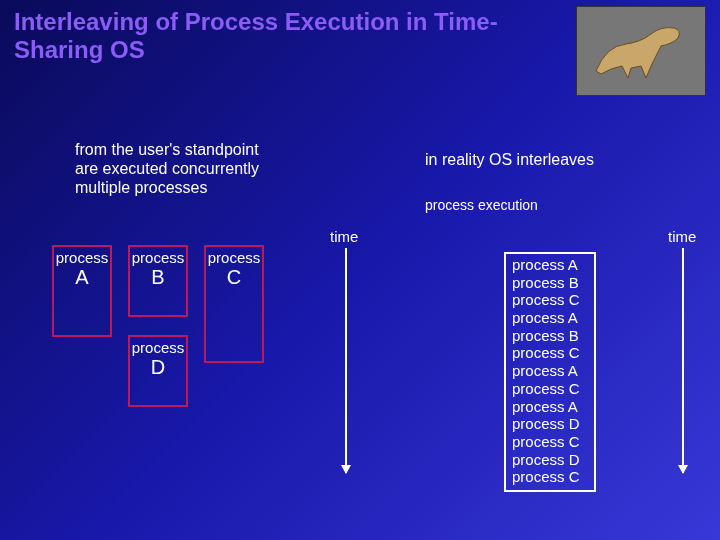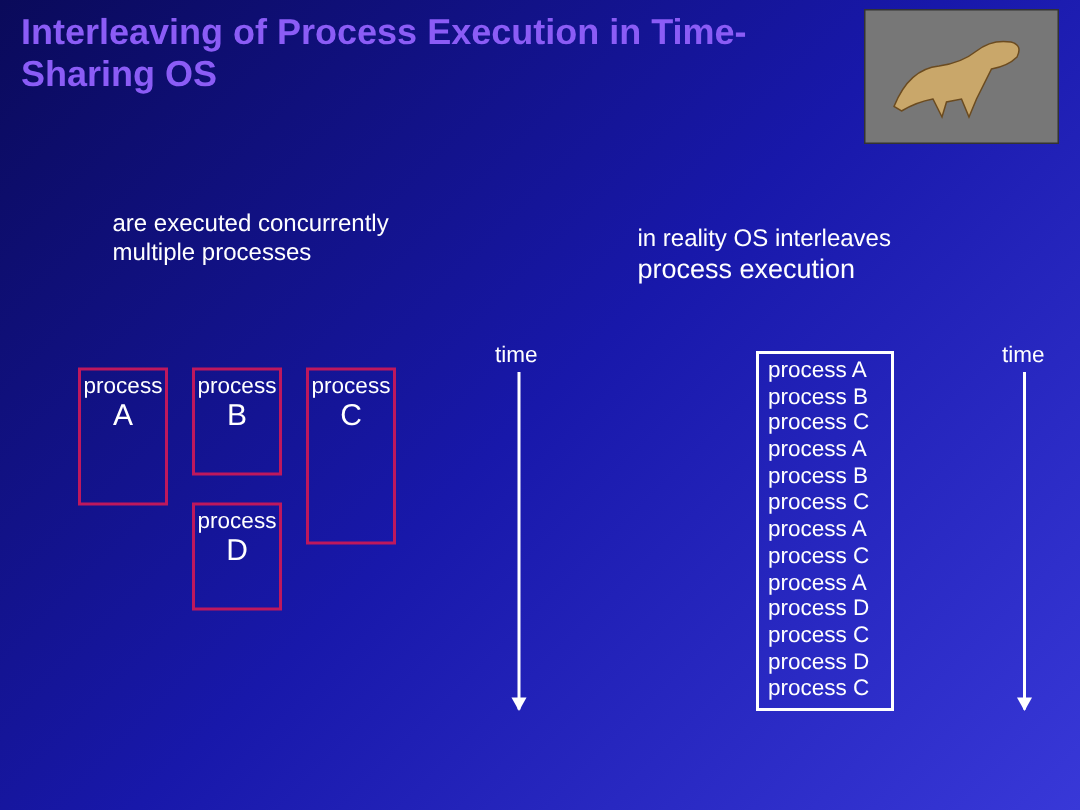--- a/index.html
+++ b/index.html
@@ -42,21 +42,21 @@
     font-size: 16px;
     line-height: 1.2;
   }
   .right-caption {
     position: absolute;
     left: 425px;
     top: 150px;
     font-size: 16px;
     line-height: 1.2;
   }
-  .right-caption .l2 { font-size: 18px; }
+  .right-caption .l2 { font-size: 14px; margin-top: 28px; }
   .time-label-1 {
     position: absolute;
     left: 330px;
     top: 228px;
     font-size: 15px;
   }
   .time-label-2 {
     position: absolute;
     left: 668px;
     top: 228px;
@@ -88,40 +88,41 @@
     line-height: 1.15;
   }
   .proc-box .letter { font-size: 20px; }
   .pA { left: 52px;  top: 245px; width: 60px; height: 92px; }
   .pB { left: 128px; top: 245px; width: 60px; height: 72px; }
   .pC { left: 204px; top: 245px; width: 60px; height: 118px; }
   .pD { left: 128px; top: 335px; width: 60px; height: 72px; }
   .sched-box {
     position: absolute;
     left: 504px;
-    top: 234px;
+    top: 252px;
     width: 92px;
     border: 2px solid #fff;
     padding: 2px 6px 4px 6px;
     font-size: 15px;
     line-height: 1.18;
   }
 </style>
 </head>
 <body>
 
 <div class="title">Interleaving of Process Execution in Time-Sharing OS</div>
 
 <div class="dino">
   <svg width="110" height="70" viewBox="0 0 110 70">
     <path d="M10 55 Q20 30 40 28 Q55 26 65 18 Q75 10 88 12 Q96 14 92 22 Q86 28 75 30 Q70 40 65 50 L60 62 L55 50 L45 52 L42 62 L36 50 Q25 52 15 58 Z" fill="#c9a76a" stroke="#6b4b20" stroke-width="1"></path>
   </svg>
 </div>
 
 <div class="left-caption">
+  <div>from the user's standpoint</div>
   <div>are executed concurrently</div>
   <div>multiple processes</div>
 </div>
 
 <div class="right-caption">
   <div>in reality OS interleaves</div>
   <div class="l2">process execution</div>
 </div>
 
 <div class="time-label-1">time</div>

